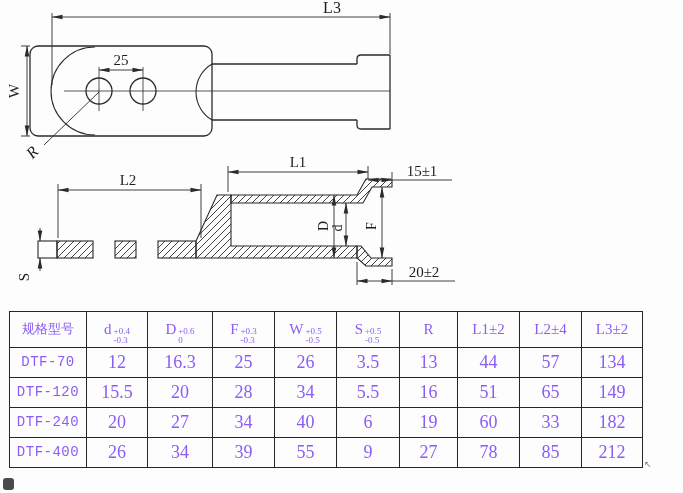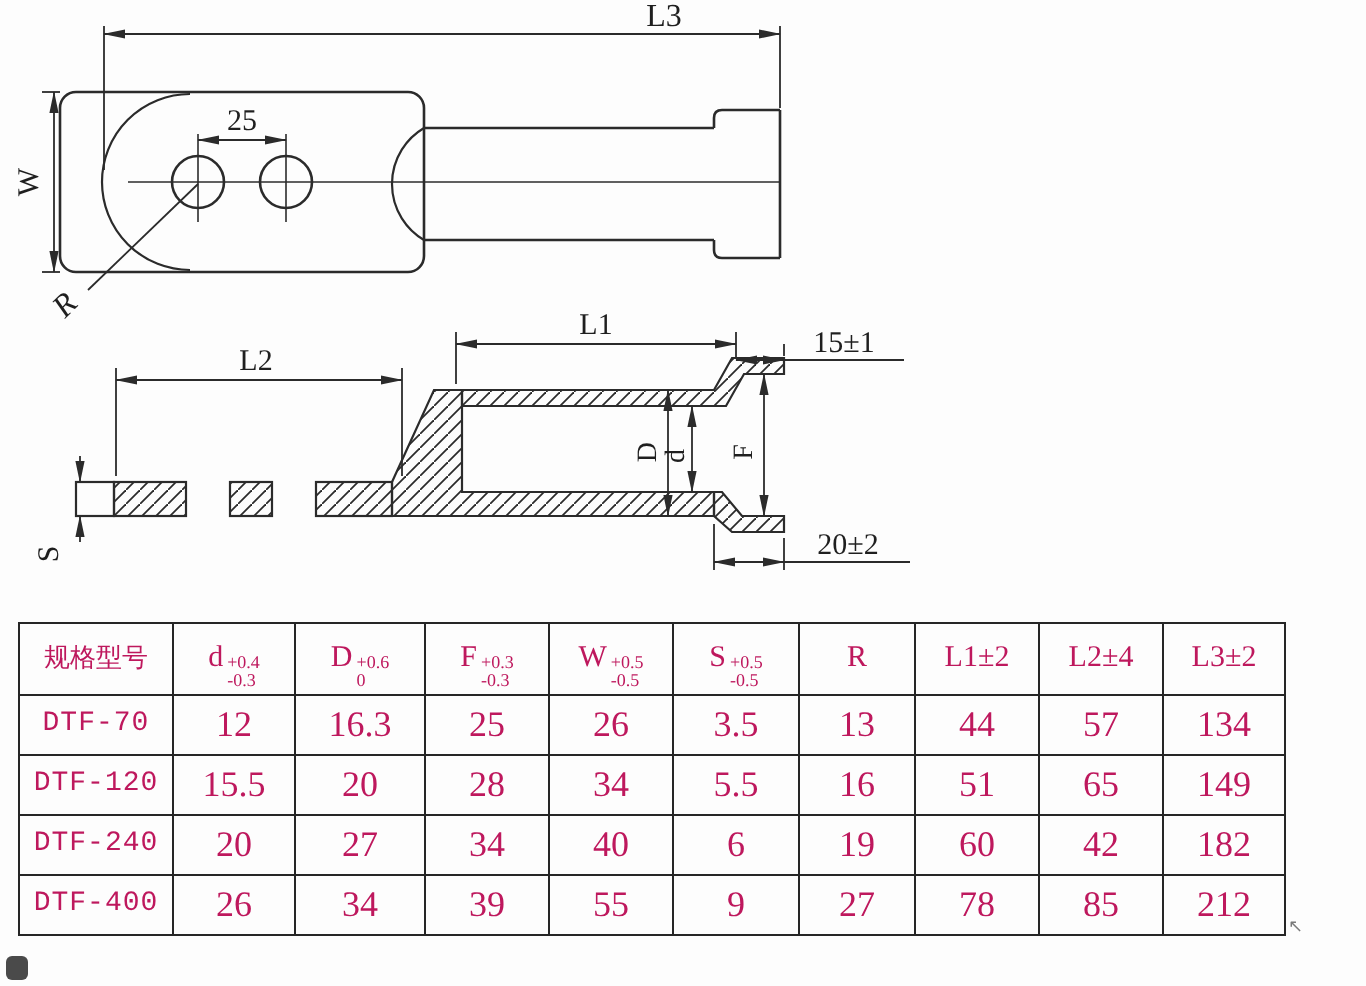--- a/index.html
+++ b/index.html
@@ -2,21 +2,21 @@
 <html><head>
 <meta charset="utf-8">
 <style>
   html,body{margin:0;padding:0;background:#fdfdfd;width:683px;height:493px;overflow:hidden;}
   .stage{position:relative;width:651px;height:493px;background:#fdfdfd;font-family:"Liberation Serif",serif;}
   svg text{fill:#1f1f1f;font-family:"Liberation Serif",serif;}
   .drawing{position:absolute;left:0;top:0;}
   
   .spec-table{position:absolute;left:9px;top:311px;border-collapse:collapse;table-layout:fixed;background:#fdfdfd;}
   .spec-table td,.spec-table th{border:1.5px solid #262626;padding:0;margin:0;text-align:center;vertical-align:middle;
-     font-weight:normal;color:#be185d;overflow:hidden;white-space:nowrap;}
+     font-weight:normal;color:#8b5cf6;overflow:hidden;white-space:nowrap;}
   .spec-table th{height:29px;font-size:14px;font-family:"Liberation Serif",serif;}
   .spec-table td{height:29px;font-size:18px;font-family:"Liberation Serif",serif;}
   .spec-table td.model{font-size:14px;letter-spacing:0.5px;font-family:Liberation Mono, monospace;}
   .hcell{display:flex;align-items:center;justify-content:center;gap:2px;}
   .hlabel{font-size:15px;}
   .hlabel.cjk{font-size:13px;font-family:"DejaVu Sans",sans-serif;}
   .tol{display:inline-flex;flex-direction:column;line-height:1.05;font-size:9px;text-align:left;transform:translateY(-1px);margin-top:16px;}
   .artifact{position:absolute;background:#4a4a4a;border-radius:3px;}
   .cursor-mark{position:absolute;color:#7a7a7a;font-size:9px;font-family:"DejaVu Sans",sans-serif;}
 </style>
@@ -240,21 +240,21 @@
         </tr>
         <tr>
           <td class="model">DTF-240</td>
           <td>20</td>
           <td>27</td>
           <td>34</td>
           <td>40</td>
           <td>6</td>
           <td>19</td>
           <td>60</td>
-          <td>42</td>
+          <td>33</td>
           <td>182</td>
         </tr>
         <tr>
           <td class="model">DTF-400</td>
           <td>26</td>
           <td>34</td>
           <td>39</td>
           <td>55</td>
           <td>9</td>
           <td>27</td>

